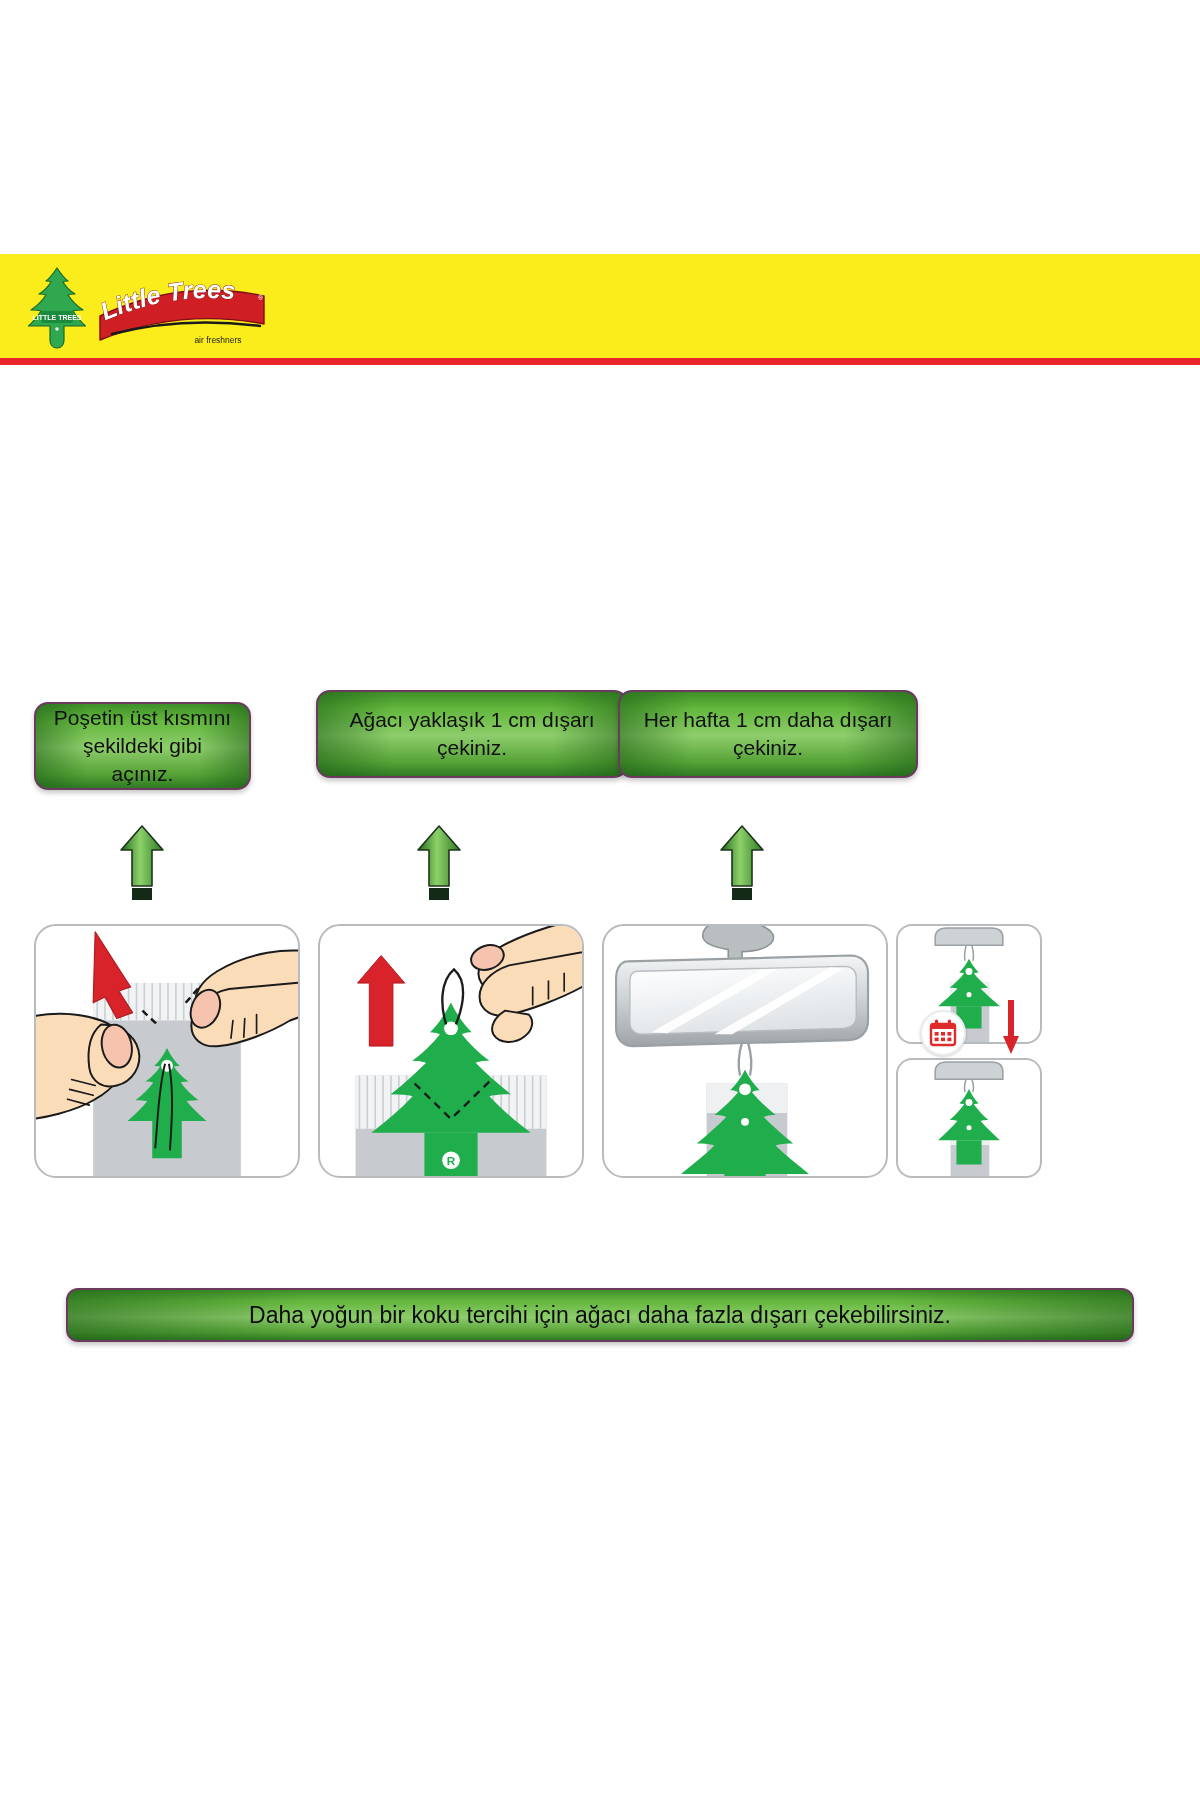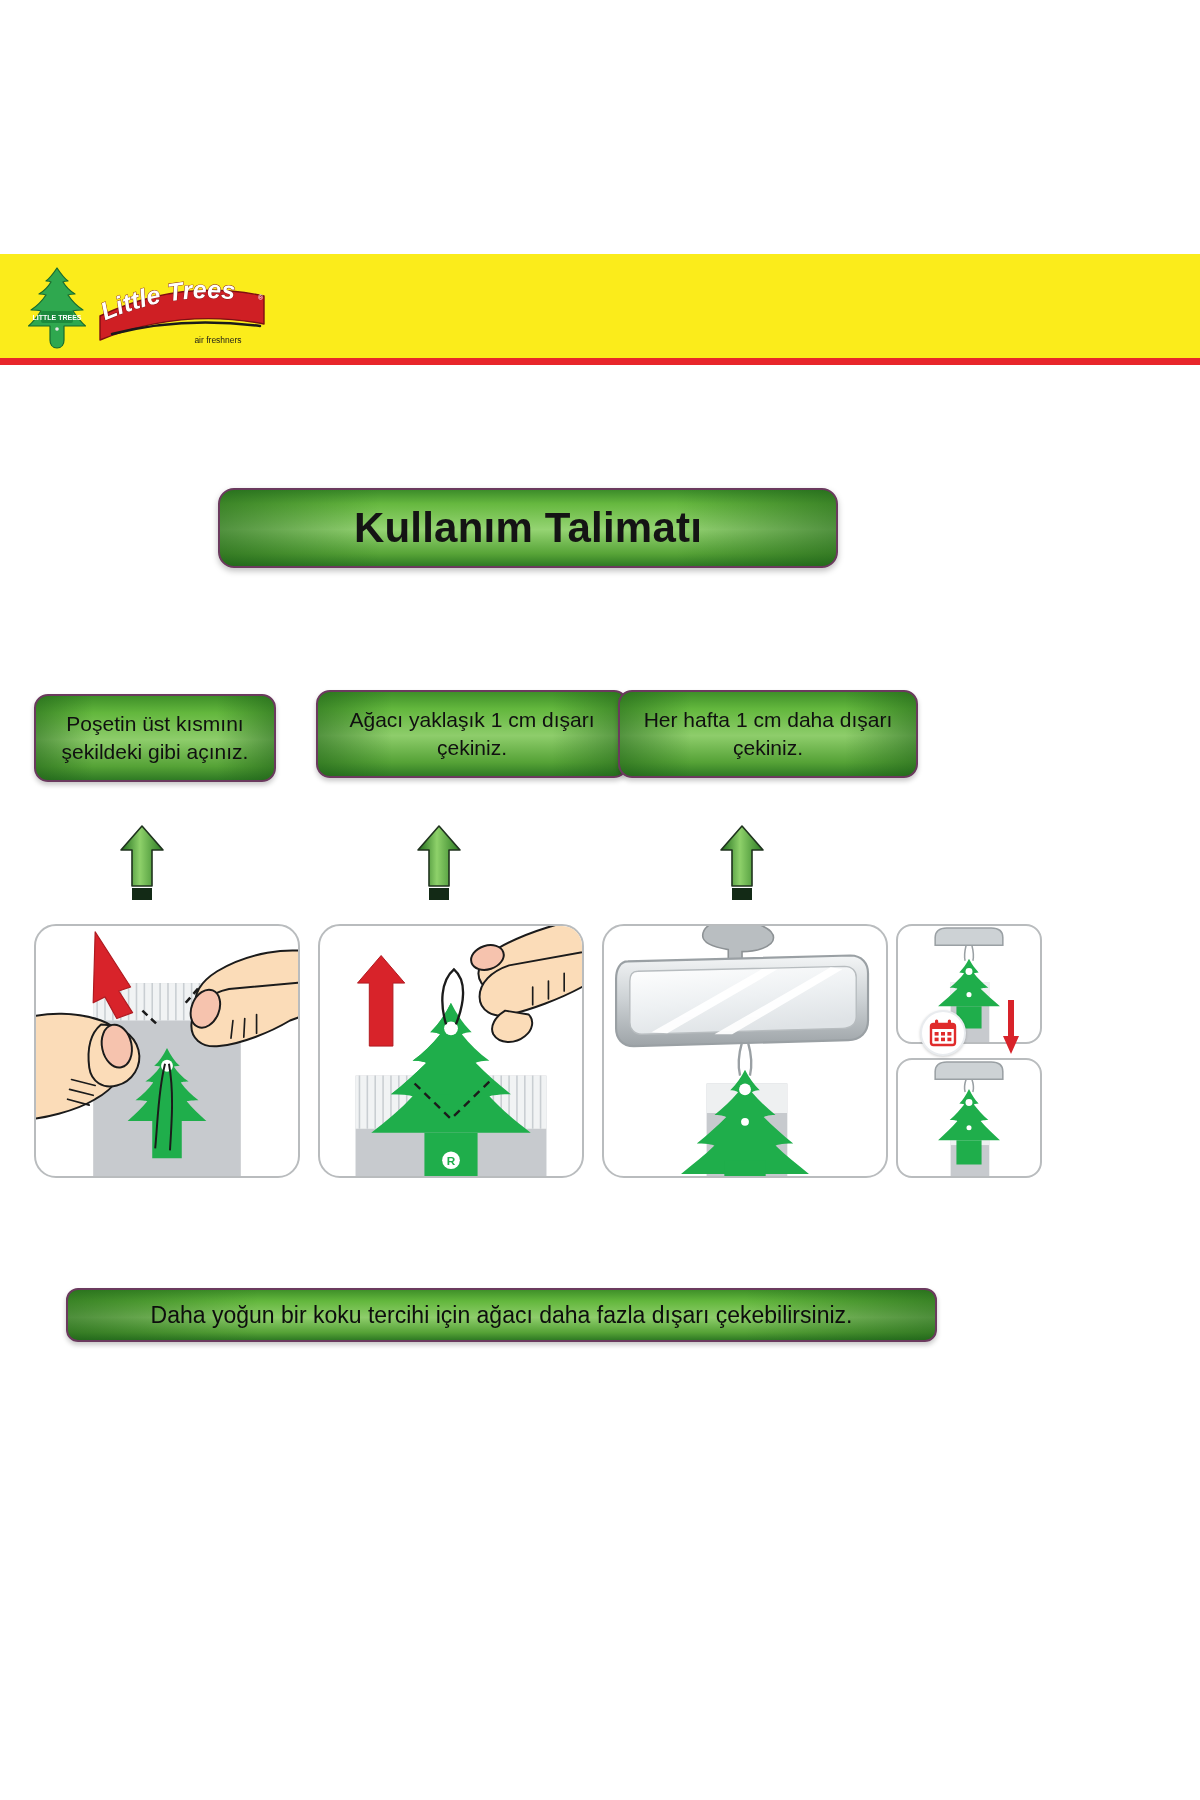--- a/index.html
+++ b/index.html
@@ -48,21 +48,21 @@
   .step-box {
     position: absolute; height: 88px; border-radius: 14px;
     border: 2px solid #6b3a5e;
     background-image: linear-gradient(90deg, rgba(25,90,20,.5) 0%, rgba(25,90,20,0) 24%, rgba(25,90,20,0) 76%, rgba(25,90,20,.5) 100%),
                       linear-gradient(180deg, #3f9029 0%, #63b73d 20%, #8ecd6b 52%, #55a236 84%, #2f7a24 100%);
     box-shadow: 0 3px 5px rgba(0,0,0,.22);
     display: flex; align-items: center; justify-content: center; text-align: center;
     padding: 0 14px;
   }
   .step-box p { font-size: 21px; line-height: 1.32; color: #101010; font-weight: 400; }
-  #step-box-1 { left: 0px;   top: 4px; width: 242px; }
+  #step-box-1 { left: 0px;   top: 12px; width: 217px; }
   #step-box-2 { left: 282px; top: 0px; width: 312px; }
   #step-box-3 { left: 584px; top: 0px; width: 300px; }
 
   
   .up-arrow { position: absolute; width: 46px; height: 78px; }
   #up-arrow-1 { left: 119px; top: 824px; }
   #up-arrow-2 { left: 416px; top: 824px; }
   #up-arrow-3 { left: 719px; top: 824px; }
 
   
@@ -80,21 +80,21 @@
   .calendar-badge {
     position: absolute; left: 920px; top: 1010px; width: 46px; height: 46px;
     border-radius: 50%; background: #fff; border: 2px solid #e9ecef;
     display: flex; align-items: center; justify-content: center;
     box-shadow: 0 1px 3px rgba(0,0,0,.18);
   }
   .down-arrow-small { position: absolute; left: 1002px; top: 1000px; width: 18px; height: 56px; }
 
   
   .footer-banner {
-    position: absolute; left: 66px; top: 1288px; width: 871px; height: 54px;
+    position: absolute; left: 66px; top: 1288px; width: 1068px; height: 54px;
     border-radius: 12px; border: 2px solid #6b3a5e;
     background-image: linear-gradient(90deg, rgba(25,90,20,.55) 0%, rgba(25,90,20,0) 22%, rgba(25,90,20,0) 78%, rgba(25,90,20,.55) 100%),
                       linear-gradient(180deg, #3f9029 0%, #63b73d 22%, #8ecd6b 55%, #55a236 85%, #2f7a24 100%);
     box-shadow: 0 3px 5px rgba(0,0,0,.22);
     display: flex; align-items: center; justify-content: center;
   }
   .footer-text { font-size: 23px; color: #0d0d0d; font-weight: 400; }
 </style>
 </head>
 <body>
@@ -128,23 +128,20 @@
           <textPath href="#arcpath" startOffset="2%">Little Trees</textPath>
         </text>
         <text x="162" y="30" font-size="7" fill="#ffffff" font-family="'Liberation Sans',sans-serif">®</text>
 
         <path d="M16,64 Q86,46 164,56" fill="none" stroke="#1b1b1b" stroke-width="2.4" stroke-linecap="round"></path>
         <text x="122" y="73" font-family="'Liberation Sans',sans-serif" font-size="8.5" fill="#1b1b1b" text-anchor="middle">air freshners</text>
       </svg>
     </div>
   </div>
 
-  <div class="title-banner">
-    <span class="title-text">Kullanım Talimatı</span>
-  </div>
 
   <div class="steps">
     <div class="step-box" id="step-box-1">
       <p>Poşetin üst kısmını şekildeki gibi açınız.</p>
     </div>
     <div class="step-box" id="step-box-2">
       <p>Ağacı yaklaşık 1 cm dışarı çekiniz.</p>
     </div>
     <div class="step-box" id="step-box-3">
       <p>Her hafta 1 cm daha dışarı çekiniz.</p>

